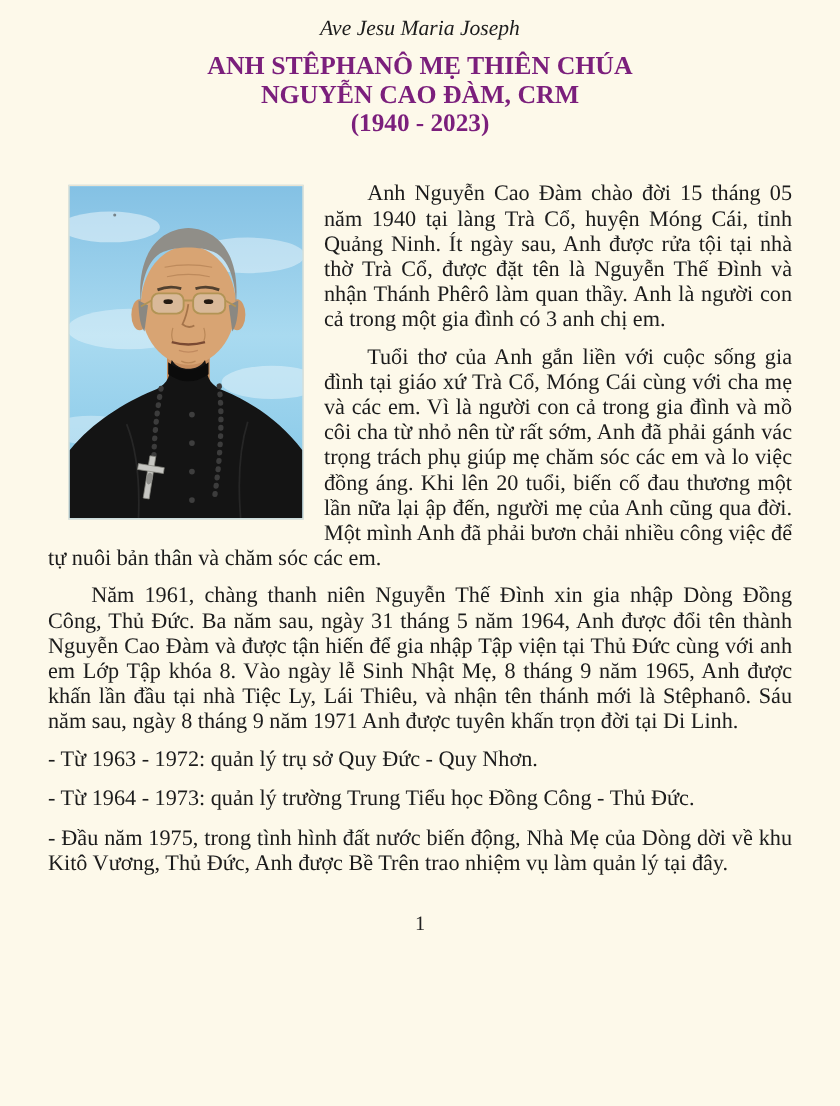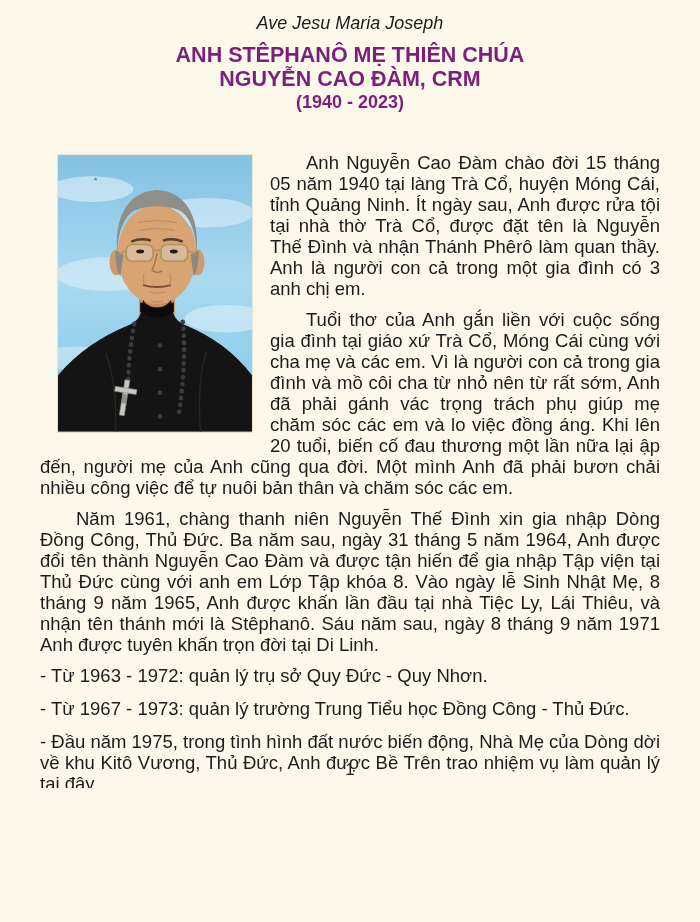--- a/index.html
+++ b/index.html
@@ -4,37 +4,37 @@
 <style>
   html, body { margin:0; padding:0; background:#fdf9ea; }
   .page {
     position:relative;
     width:700px; height:788px;
     box-sizing:border-box;
     margin:0 auto;
     padding:10px 40px 0 40px;
     overflow:hidden;
     background:var(--page-bg, #fdf9ea);
-    font-family:Liberation Sans, sans-serif;
+    font-family:Liberation Serif, serif;
     color:var(--body-color, #1c1c1c);
   }
   .motto {
     text-align:center;
     font-style:italic;
     font-size:18px;
     line-height:22px;
     margin:2px 0 9px 0;
   }
   .title-block {
     text-align:center;
     color:var(--title-color, #7b1f7c);
     font-weight:bold;
   }
   .title-line { font-size:21.5px; line-height:24px; }
-  .title-years { font-size:18px; line-height:23px; }
+  .title-years { font-size:21px; line-height:23px; }
   .content {
     margin-top:38px;
     font-size:18.5px;
     line-height:21px;
     text-align:justify;
   }
   .photo {
     float:left;
     width:196px; height:279px;
     box-sizing:border-box;
@@ -141,20 +141,20 @@
           <rect x="-11" y="1" width="22" height="5" fill="#c6c6c2" stroke="#87877f" stroke-width="0.6"></rect>
           <ellipse cx="0" cy="12" rx="2.6" ry="5" fill="#8f8f8b"></ellipse>
         </g>
       </svg>
     </div>
 
     <p class="para">Anh Nguyễn Cao Đàm chào đời 15 tháng 05 năm 1940 tại làng Trà Cổ, huyện Móng Cái, tỉnh Quảng Ninh. Ít ngày sau, Anh được rửa tội tại nhà thờ Trà Cổ, được đặt tên là Nguyễn Thế Đình và nhận Thánh Phêrô làm quan thầy. Anh là người con cả trong một gia đình có 3 anh chị em.</p>
     <p class="para">Tuổi thơ của Anh gắn liền với cuộc sống gia đình tại giáo xứ Trà Cổ, Móng Cái cùng với cha mẹ và các em. Vì là người con cả trong gia đình và mồ côi cha từ nhỏ nên từ rất sớm, Anh đã phải gánh vác trọng trách phụ giúp mẹ chăm sóc các em và lo việc đồng áng. Khi lên 20 tuổi, biến cố đau thương một lần nữa lại ập đến, người mẹ của Anh cũng qua đời. Một mình Anh đã phải bươn chải nhiều công việc để tự nuôi bản thân và chăm sóc các em.</p>
     <p class="para">Năm 1961, chàng thanh niên Nguyễn Thế Đình xin gia nhập Dòng Đồng Công, Thủ Đức. Ba năm sau, ngày 31 tháng 5 năm 1964, Anh được đổi tên thành Nguyễn Cao Đàm và được tận hiến để gia nhập Tập viện tại Thủ Đức cùng với anh em Lớp Tập khóa 8. Vào ngày lễ Sinh Nhật Mẹ, 8 tháng 9 năm 1965, Anh được khấn lần đầu tại nhà Tiệc Ly, Lái Thiêu, và nhận tên thánh mới là Stêphanô. Sáu năm sau, ngày 8 tháng 9 năm 1971 Anh được tuyên khấn trọn đời tại Di Linh.</p>
     <p class="para dash">- Từ 1963 - 1972: quản lý trụ sở Quy Đức - Quy Nhơn.</p>
-    <p class="para dash">- Từ 1967 - 1973: quản lý trường Trung Tiểu học Đồng Công - Thủ Đức.</p>
+    <p class="para dash">- Từ 1964 - 1973: quản lý trường Trung Tiểu học Đồng Công - Thủ Đức.</p>
     <p class="para dash">- Đầu năm 1975, trong tình hình đất nước biến động, Nhà Mẹ của Dòng dời về khu Kitô Vương, Thủ Đức, Anh được Bề Trên trao nhiệm vụ làm quản lý tại đây.</p>
 
   </div>
 
   <div class="page-number">1</div>
 
 </div>
 
 </body></html>

